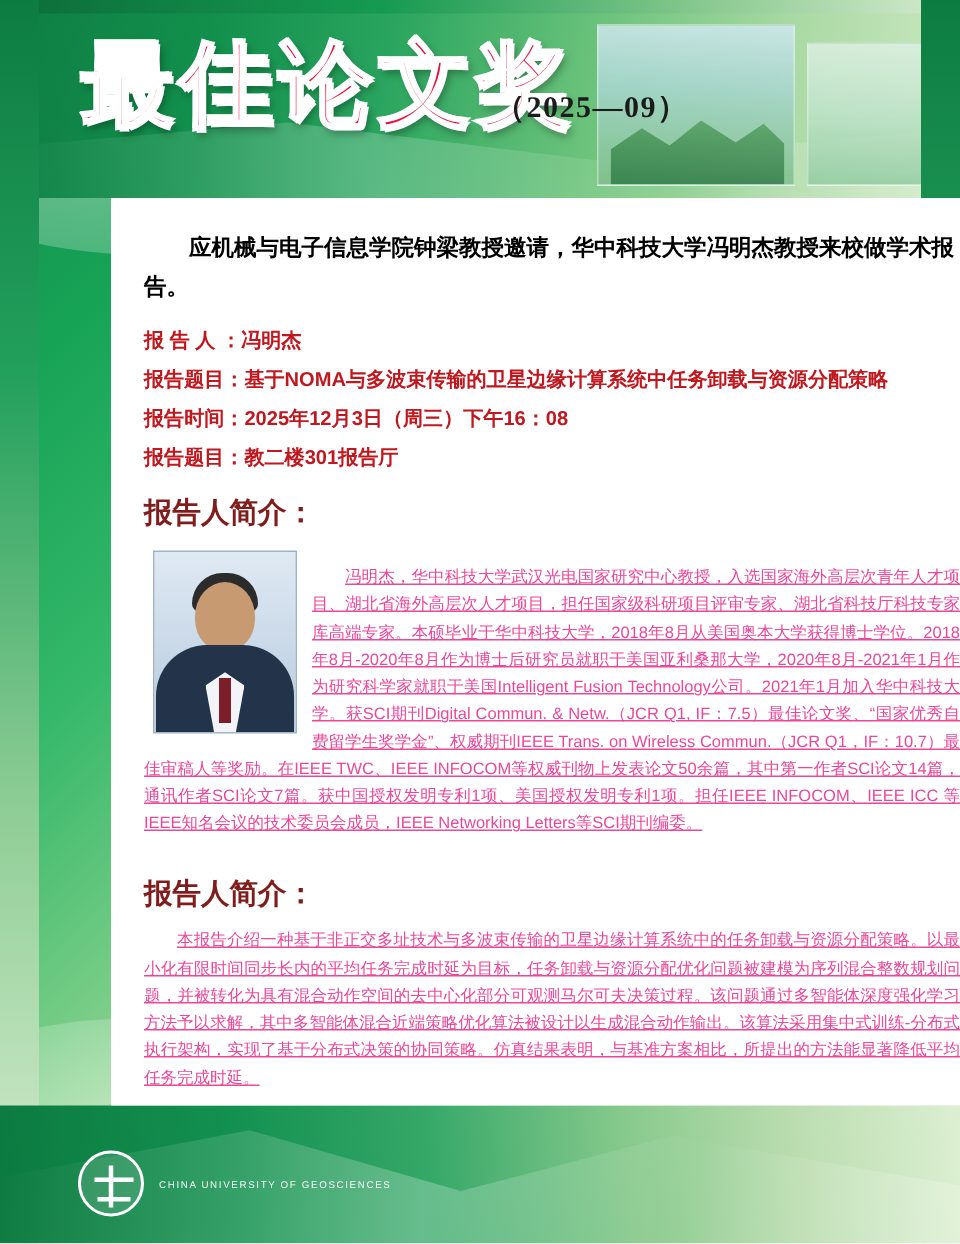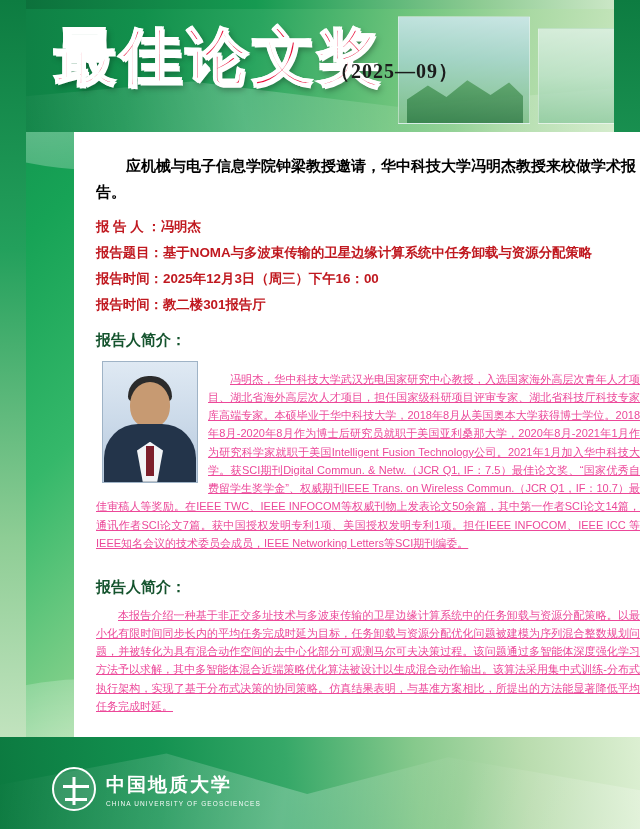--- a/index.html
+++ b/index.html
@@ -128,24 +128,24 @@
     line-height:1.7;
     text-indent:2em;
     margin:4px 0 10px 0;
     color:#000;
   }
 
   .meta { margin:0 0 2px 0; color:#c0181f; font-weight:bold; font-size:13.4px; line-height:1.78; }
 
   h3.section {
     font-family:Liberation Sans, sans-serif;
-    font-size:15px;
+    font-size:19px;
     font-weight:bold;
     margin:12px 0 6px 0;
-    color:#14532d;
+    color:#7f1d1d;
   }
 
   .bio-wrap { overflow:hidden; }
   .portrait {
     float:left;
     width:96px; height:122px;
     margin:2px 10px 4px 6px;
     background:linear-gradient(180deg,#dfe9f3 0%, #c9d8e8 55%, #b7c9dd 100%);
     border:1px solid #9fb3c6;
     position:relative;
@@ -235,22 +235,22 @@
   <div class="masthead">最佳论文奖</div>
   <div class="issue">（2025—09）</div>
 
   <div class="card">
     <div class="card-inner">
 
       <p class="lead">应机械与电子信息学院钟梁教授邀请，华中科技大学冯明杰教授来校做学术报告。</p>
 
       <p class="meta">报 告 人 ：冯明杰</p>
       <p class="meta">报告题目：基于NOMA与多波束传输的卫星边缘计算系统中任务卸载与资源分配策略</p>
-      <p class="meta">报告时间：2025年12月3日（周三）下午16：00</p>
-      <p class="meta">报告时间：教二楼301报告厅</p>
+      <p class="meta">报告时间：2025年12月3日（周三）下午16：08</p>
+      <p class="meta">报告题目：教二楼301报告厅</p>
 
       <h3 class="section">报告人简介：</h3>
 
       <div class="bio-wrap">
         <div class="portrait">
           <div class="hair"></div>
           <div class="head"></div>
           <div class="body"></div>
           <div class="shirt"></div>
           <div class="tie"></div>
@@ -262,18 +262,17 @@
       <p class="abstract">本报告介绍一种基于非正交多址技术与多波束传输的卫星边缘计算系统中的任务卸载与资源分配策略。以最小化有限时间同步长内的平均任务完成时延为目标，任务卸载与资源分配优化问题被建模为序列混合整数规划问题，并被转化为具有混合动作空间的去中心化部分可观测马尔可夫决策过程。该问题通过多智能体深度强化学习方法予以求解，其中多智能体混合近端策略优化算法被设计以生成混合动作输出。该算法采用集中式训练-分布式执行架构，实现了基于分布式决策的协同策略。仿真结果表明，与基准方案相比，所提出的方法能显著降低平均任务完成时延。</p>
 
     </div>
   </div>
 
   <div class="footer-logo">
     <div class="seal">
       <div class="base"></div>
     </div>
     <div class="logo-text">
-      <div class="logo-cn">中国地质大学</div>
       <div class="logo-en">CHINA UNIVERSITY OF GEOSCIENCES</div>
     </div>
   </div>
 
 </div>
 
 </body></html>

